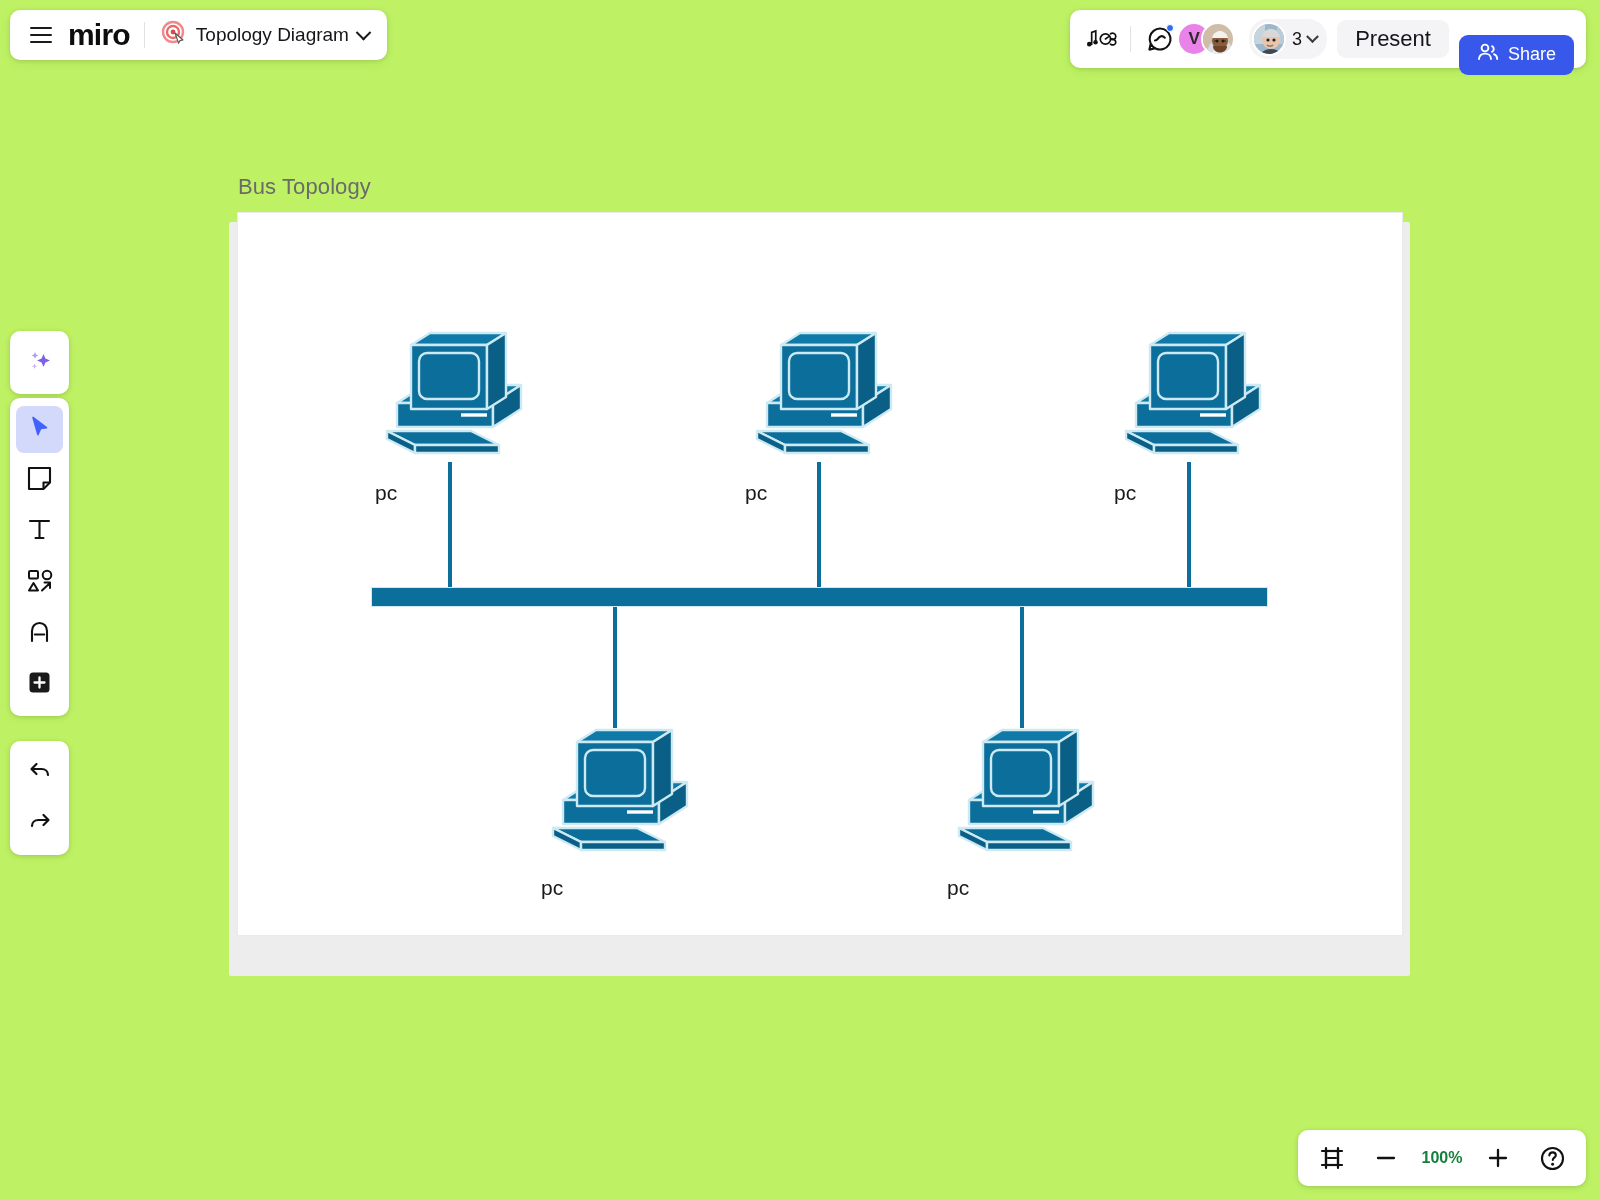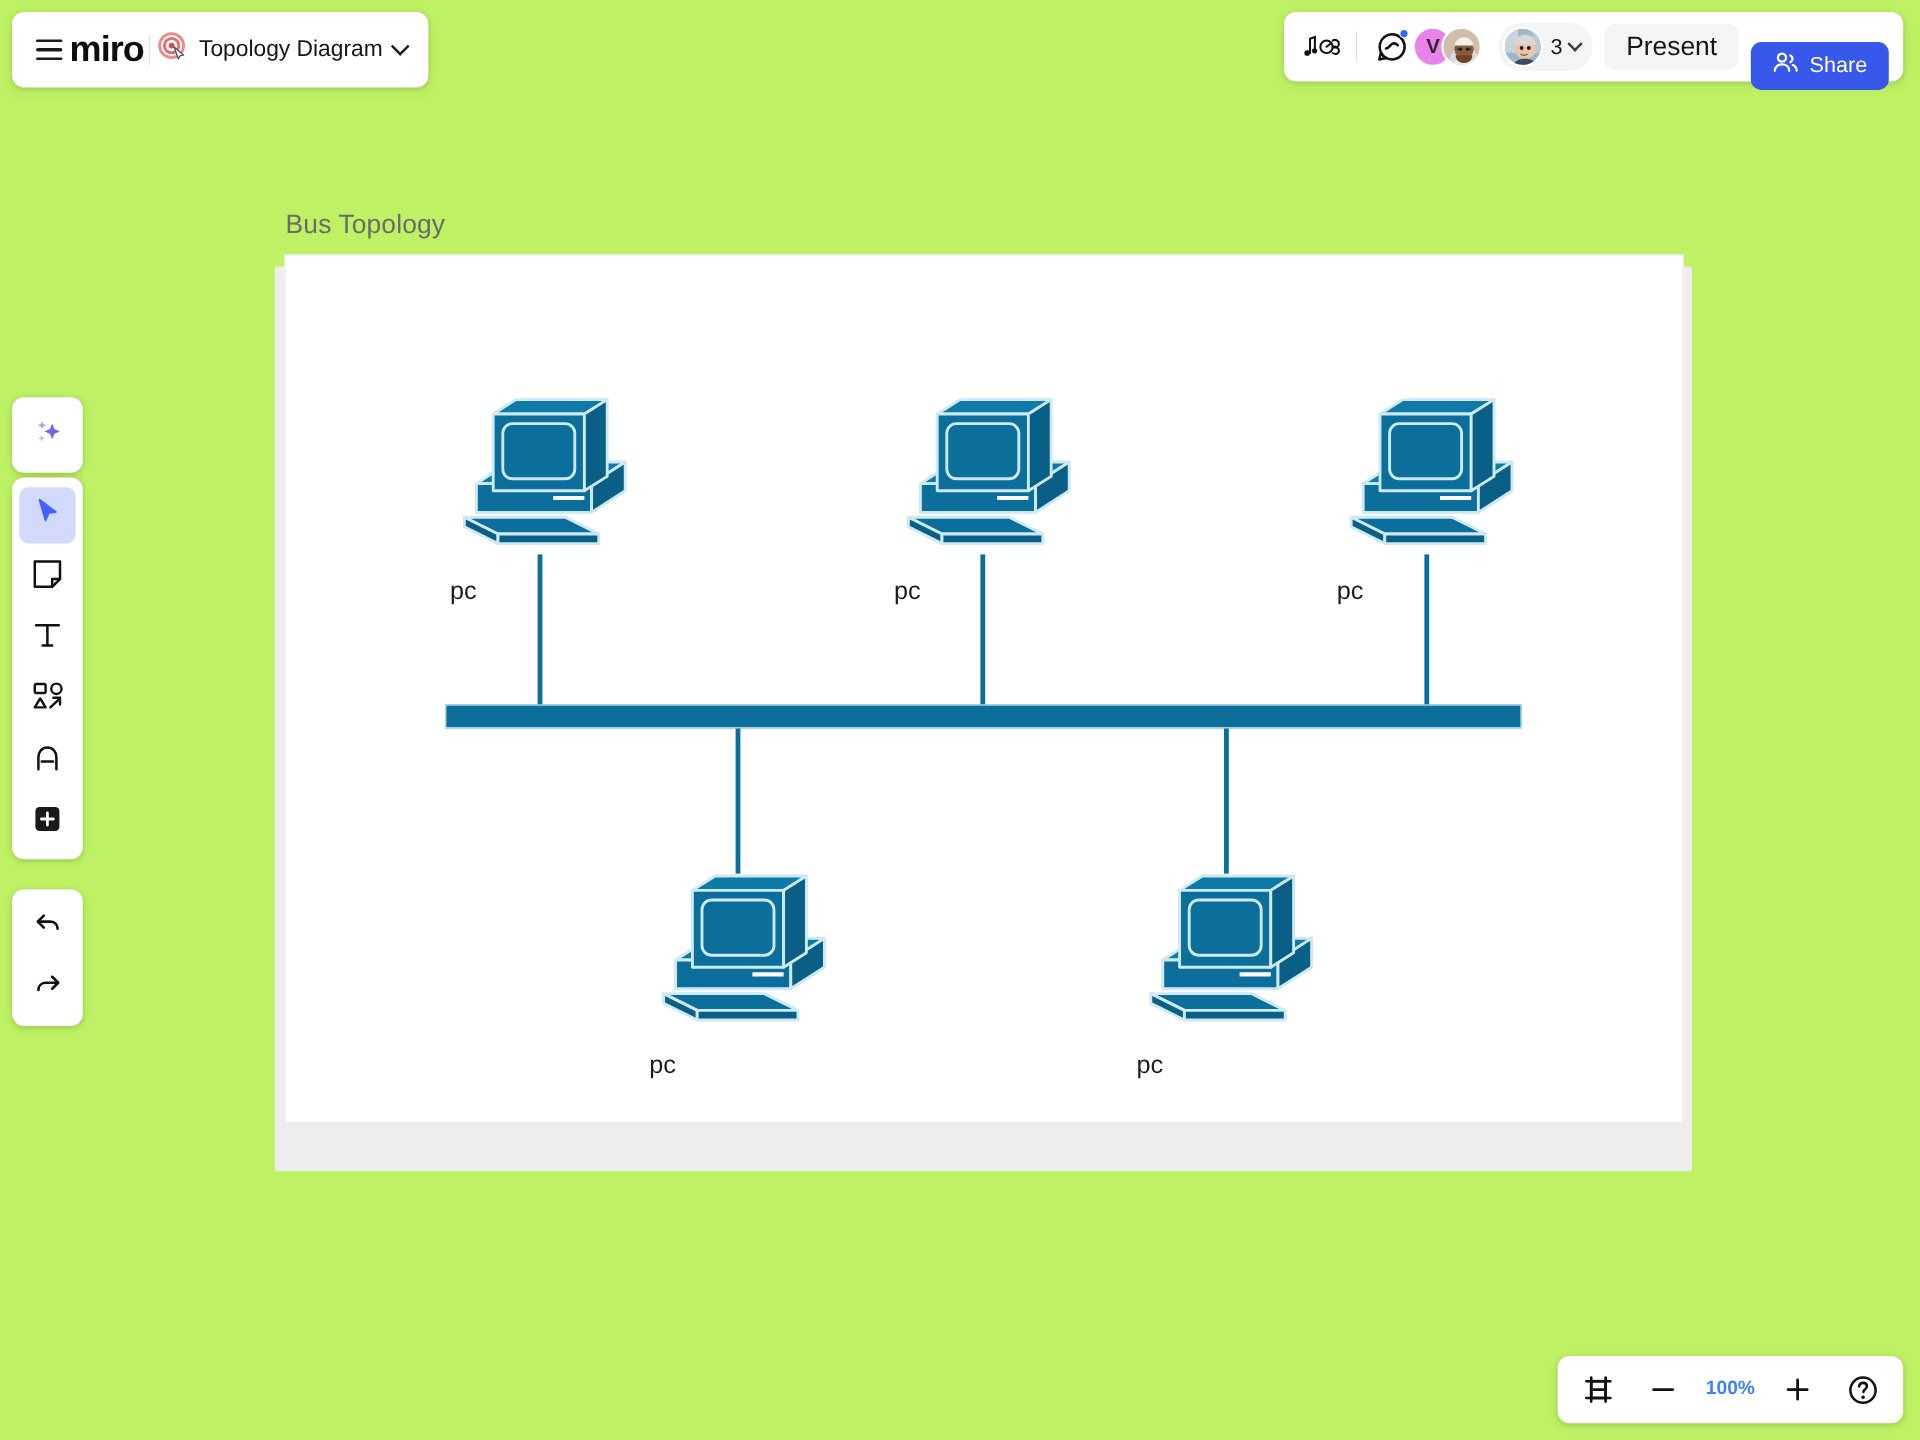--- a/index.html
+++ b/index.html
@@ -47,24 +47,24 @@
   .pc svg { display: block; width: 150px; height: 140px; }
   .pc-label {
     position: absolute; left: 0; width: 150px;
     text-align: left; font-size: 21px; color: #1a1a1a;
     font-family: "Liberation Sans", sans-serif;
   }
 
   
   #topbar-left {
     position: absolute; left: 10px; top: 10px;
-    height: 63px; padding: 0 16px 0 18px;
+    height: 50px; padding: 0 16px 0 18px;
     background: #fff; border-radius: 10px;
     box-shadow: 0 1px 4px rgba(0,0,0,.13), 0 3px 12px rgba(0,0,0,.06);
-    display: flex; align-items: center; gap: 4px;
+    display: flex; align-items: center; gap: 14px;
   }
   #hamburger { display: flex; flex-direction: column; gap: 5px; cursor: pointer; padding: 4px 2px; }
   #hamburger span { display: block; width: 22px; height: 2.2px; background: #1a1a1a; border-radius: 2px; }
   #miro-logo { font-size: 30px; font-weight: 700; letter-spacing: -.8px; color: #0d0d0d; cursor: pointer; }
   .vdiv { width: 1px; height: 26px; background: #e2e2e2; }
   #board-chip { display: flex; align-items: center; gap: 9px; cursor: pointer; padding: 4px 2px; }
   #board-name { font-size: 19px; color: #16161a; white-space: nowrap; }
   .chev { width: 11px; height: 11px; border-right: 2px solid #1a1a1a; border-bottom: 2px solid #1a1a1a;
           transform: rotate(45deg) translate(-2px,-2px); }
 
@@ -108,21 +108,21 @@
           display: flex; align-items: center; justify-content: center; }
   .tool.active { background: #d3d9fb; }
 
   
   #zoombar { position: absolute; right: 14px; bottom: 14px; height: 56px;
              background: #fff; border-radius: 10px; padding: 0 14px;
              box-shadow: 0 1px 4px rgba(0,0,0,.13), 0 2px 10px rgba(0,0,0,.06);
              display: flex; align-items: center; gap: 14px; }
   .zb { width: 40px; height: 40px; display: flex; align-items: center; justify-content: center;
         border-radius: 8px; cursor: pointer; }
-  #zoom-level { font-size: 16px; font-weight: 600; color: #3b82f6; min-width: 44px; text-align: center;
+  #zoom-level { font-size: 16px; font-weight: 600; color: #15803d; min-width: 44px; text-align: center;
                 cursor: pointer; }
 </style>
 </head>
 <body>
 
 <div id="app">
 
   <div id="canvas">
 
     <div id="frame-title">Bus Topology</div>

